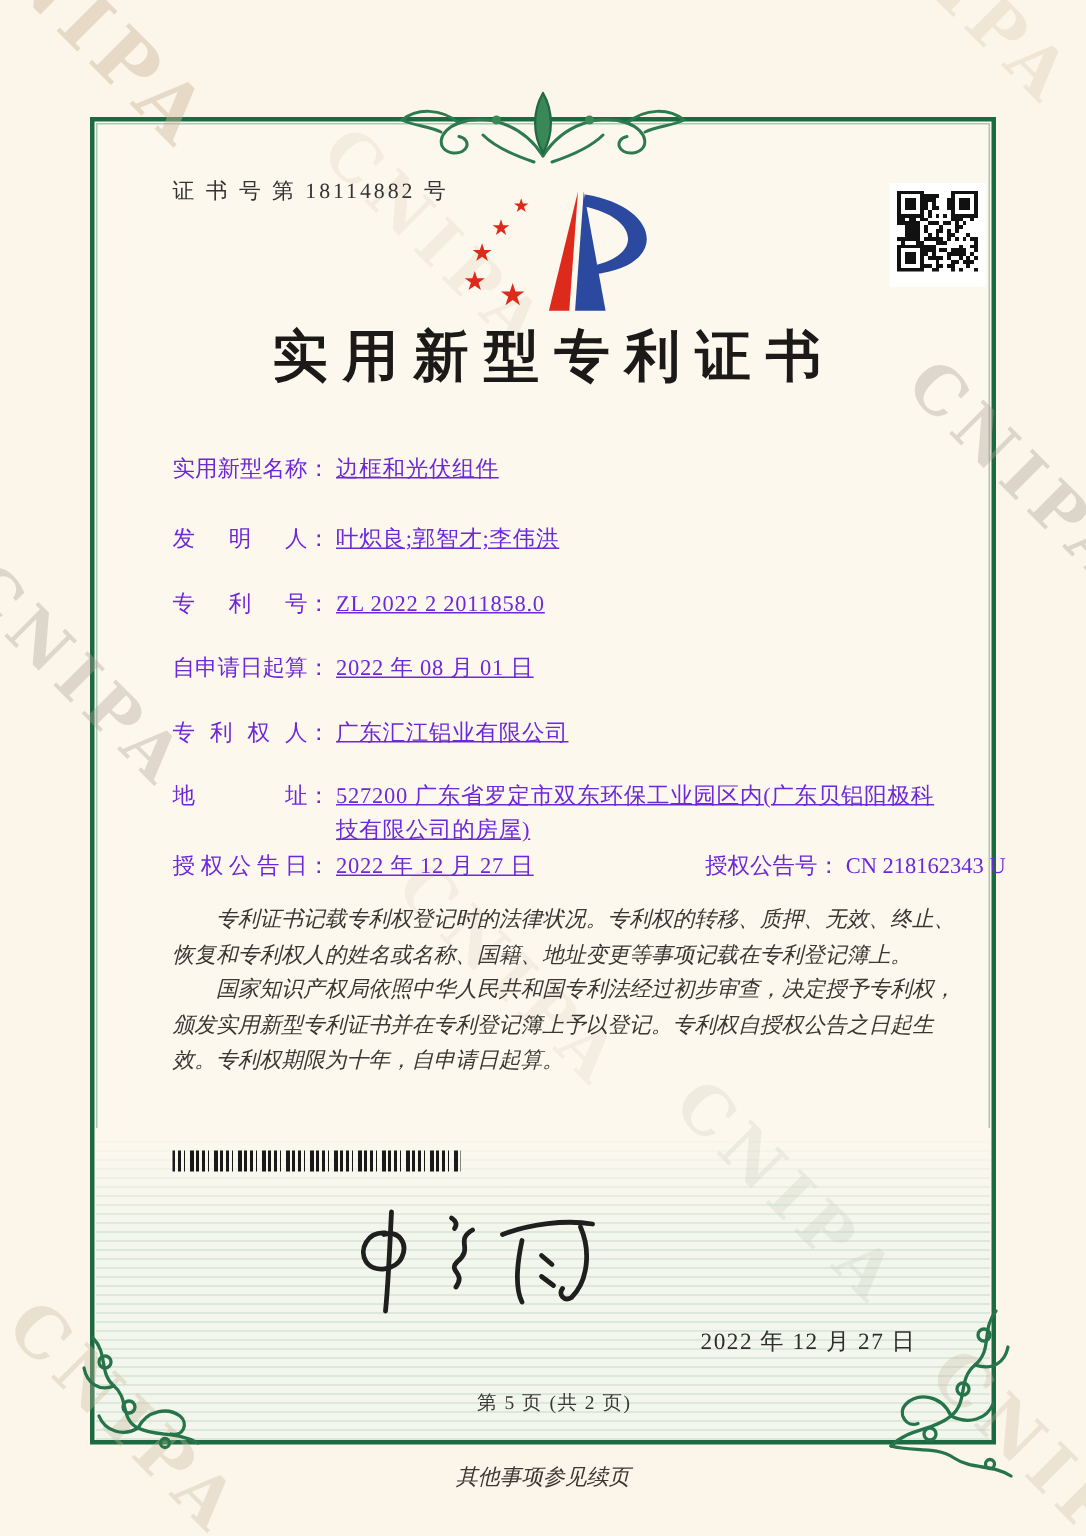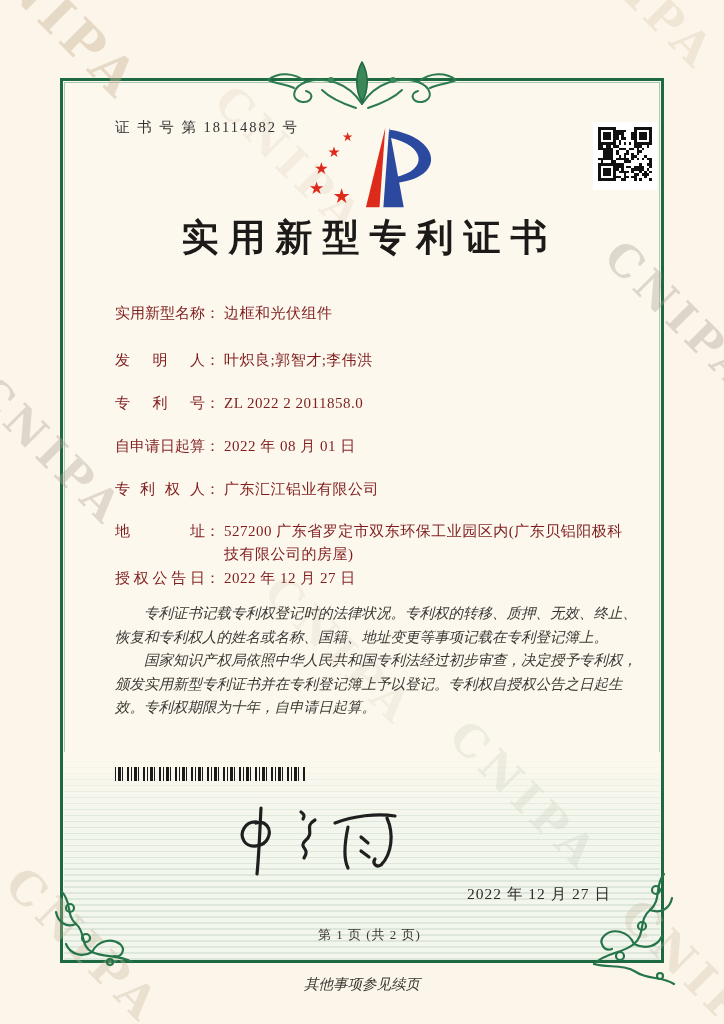--- a/index.html
+++ b/index.html
@@ -42,27 +42,27 @@
   
   .cert-no { position:absolute; left:100px; top:118px; font-size:14.5px; letter-spacing:2px; color:#333; }
   .logo { position:absolute; left:282px; top:120px; }
   .qr-wrap { position:absolute; left:578px; top:122px; background:#fff; padding:5px; }
   .title {
     position:absolute; left:0; right:0; top:213px; text-align:center;
     font-size:37px; font-weight:bold; letter-spacing:10px; color:#1c1a18;
   }
 
   
-  .row { position:absolute; left:100px; right:86px; display:flex; font-size:15px; line-height:1.55; color:#7f1d1d; }
+  .row { position:absolute; left:100px; right:86px; display:flex; font-size:15px; line-height:1.55; color:#6d28d9; }
   .flabel {
     display:inline-block; width:6em; text-align:justify; text-align-last:justify;
     flex:0 0 auto;
   }
   .colon { flex:0 0 auto; }
-  .fvalue { flex:1 1 auto; padding-left:4px; letter-spacing:0.5px; }
+  .fvalue { flex:1 1 auto; padding-left:4px; letter-spacing:0.5px;text-decoration:underline; }
   .grant-no-group { position:absolute; left:355px; top:0; white-space:nowrap; }
 
   
   .paras { position:absolute; left:100px; right:86px; top:602px; font-size:14.5px; line-height:23.5px; font-style:italic; color:#3a3733; }
   .paras p { text-indent:2em; }
 
   
   .barcode {
     position:absolute; left:100px; top:767px; width:192px; height:14px;
     background:repeating-linear-gradient(90deg,
@@ -345,20 +345,24 @@
     </div>
     <div class="row" style="top:520px">
       <span class="flabel">地址</span>
         <span class="colon">：</span>
       <span class="fvalue">527200 广东省罗定市双东环保工业园区内(广东贝铝阳极科技有限公司的房屋)</span>
     </div>
     <div class="row" style="top:567px">
       <span class="flabel">授权公告日</span>
         <span class="colon">：</span>
       <span class="fvalue">2022 年 12 月 27 日</span>
+      <span class="grant-no-group">
+        <span>授权公告号</span><span>：</span>
+        <span>CN 218162343 U</span>
+      </span>
     </div>
 
     <div class="paras">
       <p>专利证书记载专利权登记时的法律状况。专利权的转移、质押、无效、终止、恢复和专利权人的姓名或名称、国籍、地址变更等事项记载在专利登记簿上。</p>
       <p>国家知识产权局依照中华人民共和国专利法经过初步审查，决定授予专利权，颁发实用新型专利证书并在专利登记簿上予以登记。专利权自授权公告之日起生效。专利权期限为十年，自申请日起算。</p>
     </div>
 
     <div class="barcode"></div>
 
 
@@ -370,17 +374,17 @@
         <path d="M88,20 C76,27 89,32 78,41 C71,48 84,48 77,58"></path>
         <path d="M108,23 C126,16 150,13 168,16"></path>
         <path d="M121,27 C118,41 116,58 121,68"></path>
         <path d="M160,18 C167,34 165,54 154,65 C149,68 145,63 148,59"></path>
         <path d="M134,37 L141,43"></path>
         <path d="M134,51 L142,57"></path>
       </g>
     </svg>
 
     <div class="issue-date">2022 年 12 月 27 日</div>
-    <div class="page-info">第 1 页 (共 2 页)</div>
+    <div class="page-info">第 5 页 (共 2 页)</div>
   </div>
 
   <div class="footer-note">其他事项参见续页</div>
 </div>
 
 </body></html>

